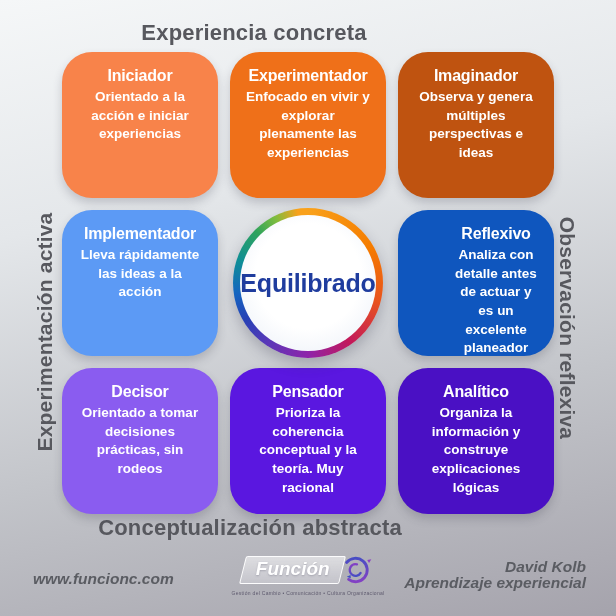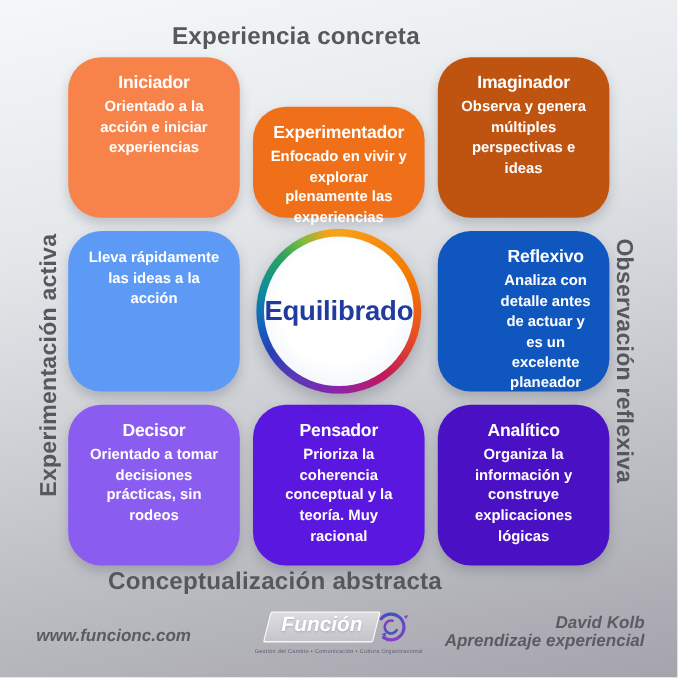--- a/index.html
+++ b/index.html
@@ -11,21 +11,21 @@
     background:linear-gradient(168deg,#F5F7F8 0%,#E4E7EA 32%,#C3C5CA 66%,#A5A3AC 100%);
   }
   .axis{
     position:absolute;
     font-weight:700;
     font-size:21px;
     color:#57585E;
     letter-spacing:.2px;
     white-space:nowrap;
   }
-  .axis-top{top:20px;left:0;width:508px;text-align:center;font-size:22px;margin-left:15px;}
+  .axis-top{top:20px;left:0;width:508px;text-align:center;font-size:22px;}
   .axis-bottom{top:515px;left:0;width:500px;text-align:center;font-size:22px;}
   .axis-left{left:45px;top:332px;transform:translate(-50%,-50%) rotate(-90deg);}
   .axis-right{left:567px;top:328px;transform:translate(-50%,-50%) rotate(90deg);}
   .grid{
     position:absolute;left:62px;top:52px;
     display:grid;
     grid-template-columns:repeat(3,156px);
     grid-auto-rows:146px;
     gap:12px;
   }
@@ -117,31 +117,32 @@
   <div class="axis axis-right">Observación reflexiva</div>
   <div class="axis axis-bottom">Conceptualización abstracta</div>
 
   <div class="grid">
 
     <div class="tile" style="background: rgb(248, 131, 74);">
       <div class="tile-title">Iniciador</div>
       <div class="tile-desc">Orientado a la acción e iniciar experiencias</div>
     </div>
 
-    <div class="tile" style="background: rgb(239, 112, 25); margin-top: 45px;">
+    <div class="tile" style="background: rgb(239, 112, 25);">
       <div class="tile-title">Experimentador</div>
       <div class="tile-desc">Enfocado en vivir y explorar plenamente las experiencias</div>
     </div>
 
     <div class="tile" style="background: rgb(191, 83, 16);">
       <div class="tile-title">Imaginador</div>
       <div class="tile-desc">Observa y genera múltiples perspectivas e ideas</div>
     </div>
 
     <div class="tile" style="background: rgb(92, 154, 245);">
+      <div class="tile-title">Implementador</div>
       <div class="tile-desc">Lleva rápidamente las ideas a la acción</div>
     </div>
 
     <div class="center-cell">
       <div class="ring">
         <div class="ring-inner">
           <span class="center-label" style="color: rgb(31, 60, 158);">Equilibrado</span>
         </div>
       </div>
     </div>

